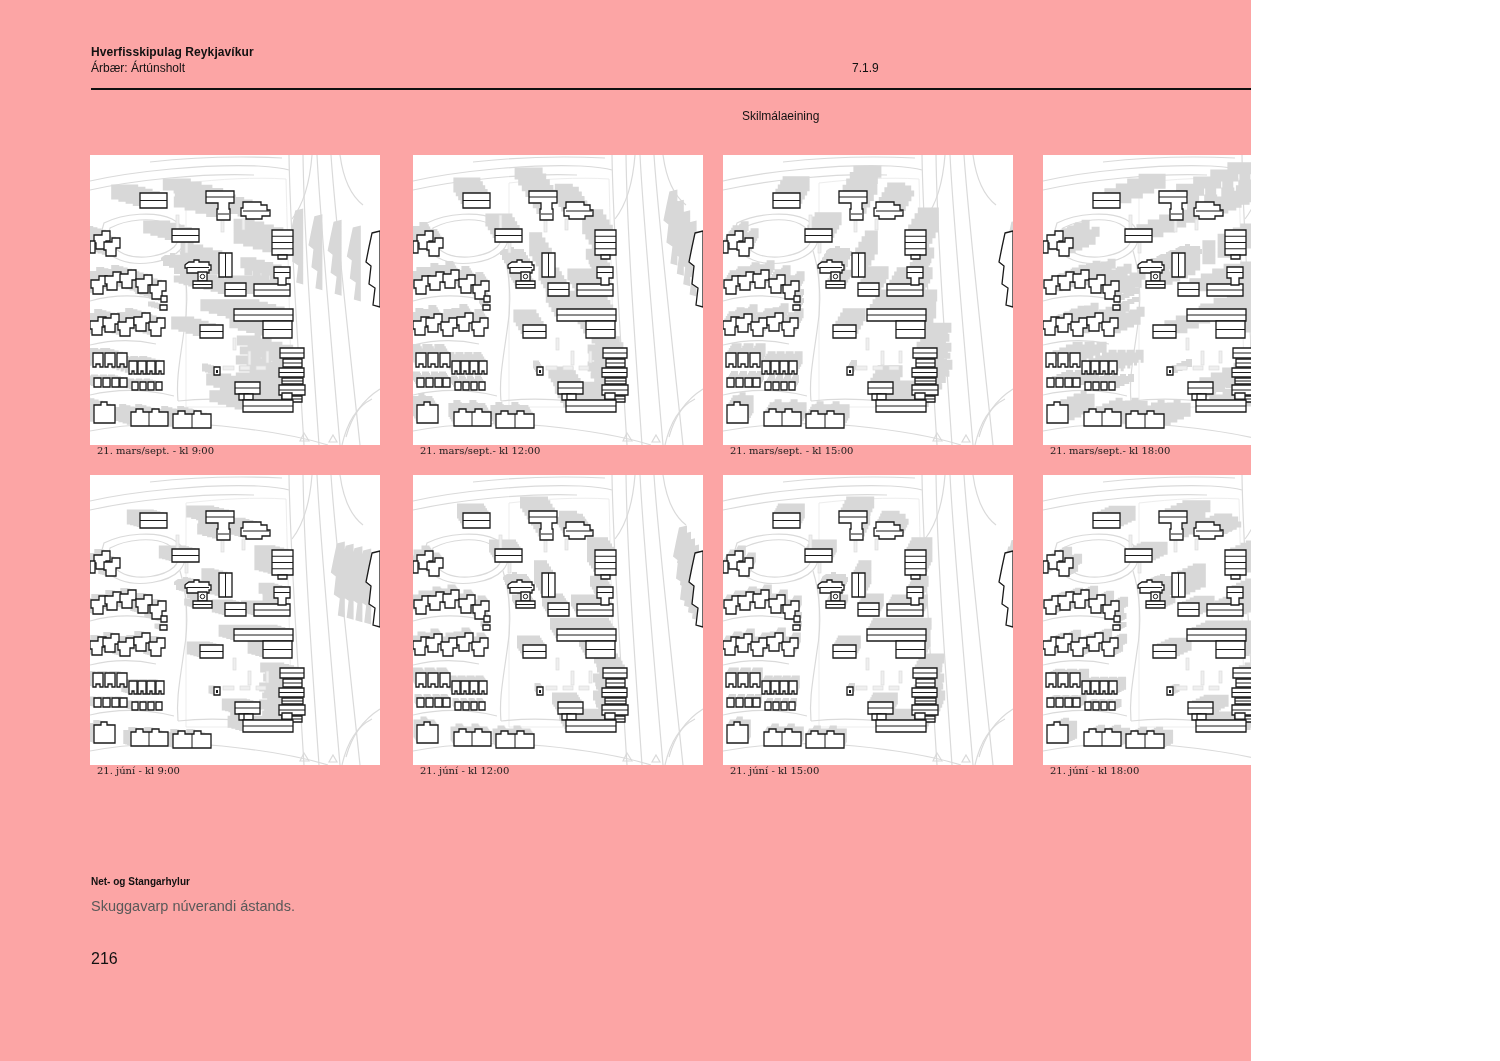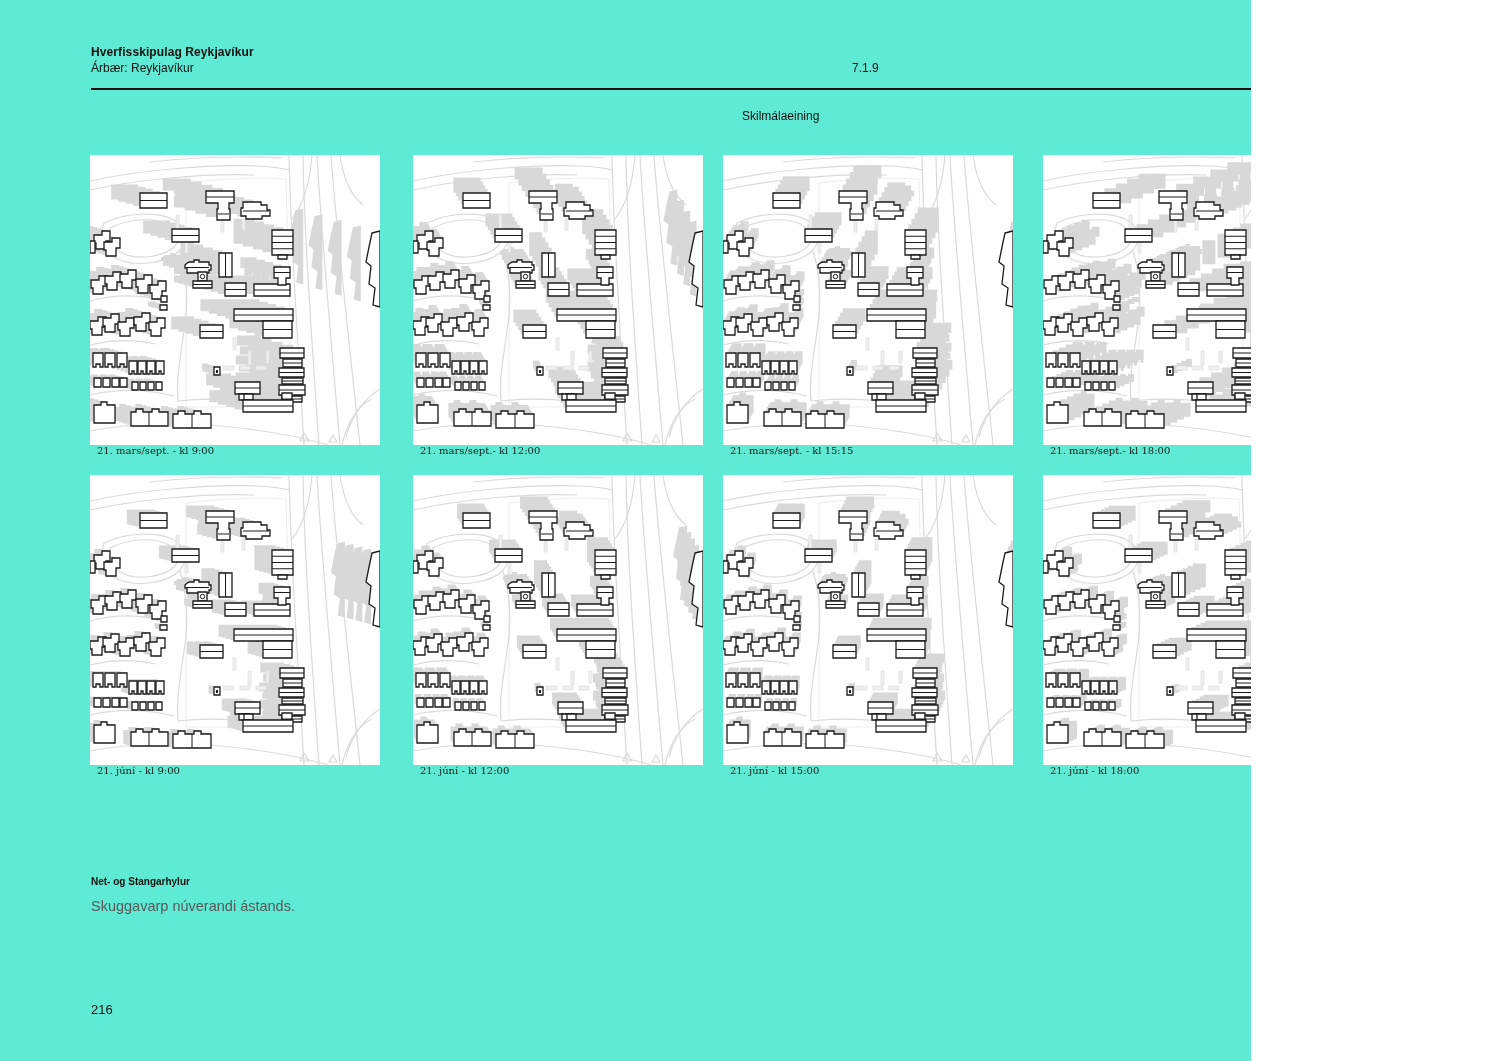--- a/index.html
+++ b/index.html
@@ -1,35 +1,35 @@
 <!DOCTYPE html>
 <html><head>
 <meta charset="utf-8">
 <style>
   html,body{margin:0;padding:0;background:#fff;}
-  .page{position:relative;width:1251px;height:1061px;background:#5eead4;overflow:hidden;
+  .page{position:relative;width:1251px;height:1061px;background:#fca5a5;overflow:hidden;
         font-family:"Liberation Sans",sans-serif;color:#111;}
   .hdr-title{position:absolute;left:91px;top:45px;font-size:12px;font-weight:bold;letter-spacing:.1px;}
   .hdr-sub{position:absolute;left:91px;top:61px;font-size:12px;}
   .hdr-label{position:absolute;left:742px;top:61px;font-size:12px;margin-top:48px;}
   .hdr-code{position:absolute;left:852px;top:61px;font-size:12px;}
   .hdr-rule{position:absolute;left:91px;top:88px;width:1274px;height:2px;background:#101010;}
   .panel{position:absolute;width:290px;}
   .panel svg{display:block;}
   .caption{margin:0 0 0 7px;font-family:"DejaVu Serif",serif;font-size:10px;color:#1c1c1c;}
   .foot-title{position:absolute;left:91px;top:876px;font-size:10px;font-weight:bold;}
   .foot-sub{position:absolute;left:91px;top:898px;font-size:14.5px;color:#595959;}
-  .page-num{position:absolute;left:91px;top:1002px;font-size:13px;}
+  .page-num{position:absolute;left:91px;top:950px;font-size:16px;}
 </style>
 </head>
 <body>
 
 <div class="page">
   <div class="hdr-title">Hverfisskipulag Reykjavíkur</div>
-  <div class="hdr-sub">Árbær: Reykjavíkur</div>
+  <div class="hdr-sub">Árbær: Ártúnsholt</div>
   <div class="hdr-label">Skilmálaeining</div>
   <div class="hdr-code">7.1.9</div>
   <div class="hdr-rule"></div>
 
   <div id="grid">
       <div class="panel" style="left:90px;top:155px">
         <svg width="290" height="290" viewBox="0 0 290 290">
           <rect x="0" y="0" width="290" height="290" fill="#ffffff"></rect>
           <g fill="none" stroke="#ededed" stroke-width="1">
             <path d="M96,28 C130,24 165,22 196,24"></path>
@@ -448,21 +448,21 @@
             <path d="M189 235L215 235"></path>
             <path d="M192 244L212 244"></path>
             <path d="M145 233L170 233"></path>
             <path d="M153 251L203 251"></path>
             <path d="M59 257L59 271"></path>
             <path d="M102 259L102 273"></path>
           </g>
           <circle cx="112.5" cy="121.5" r="2.2" fill="none" stroke="#1a1a1a" stroke-width="1"></circle>
           <rect x="126" y="215" width="2" height="3" fill="#1a1a1a"></rect>
         </svg>
-        <div class="caption">21. mars/sept. - kl 15:15</div>
+        <div class="caption">21. mars/sept. - kl 15:00</div>
       </div>
       <div class="panel" style="left:1043px;top:155px">
         <svg width="290" height="290" viewBox="0 0 290 290">
           <rect x="0" y="0" width="290" height="290" fill="#ffffff"></rect>
           <g fill="none" stroke="#ededed" stroke-width="1">
             <path d="M96,28 C130,24 165,22 196,24"></path>
             <path d="M96,28 L96,252"></path>
             <path d="M196,24 C198,100 200,180 202,252"></path>
             <path d="M96,252 L202,252"></path>
           </g>

